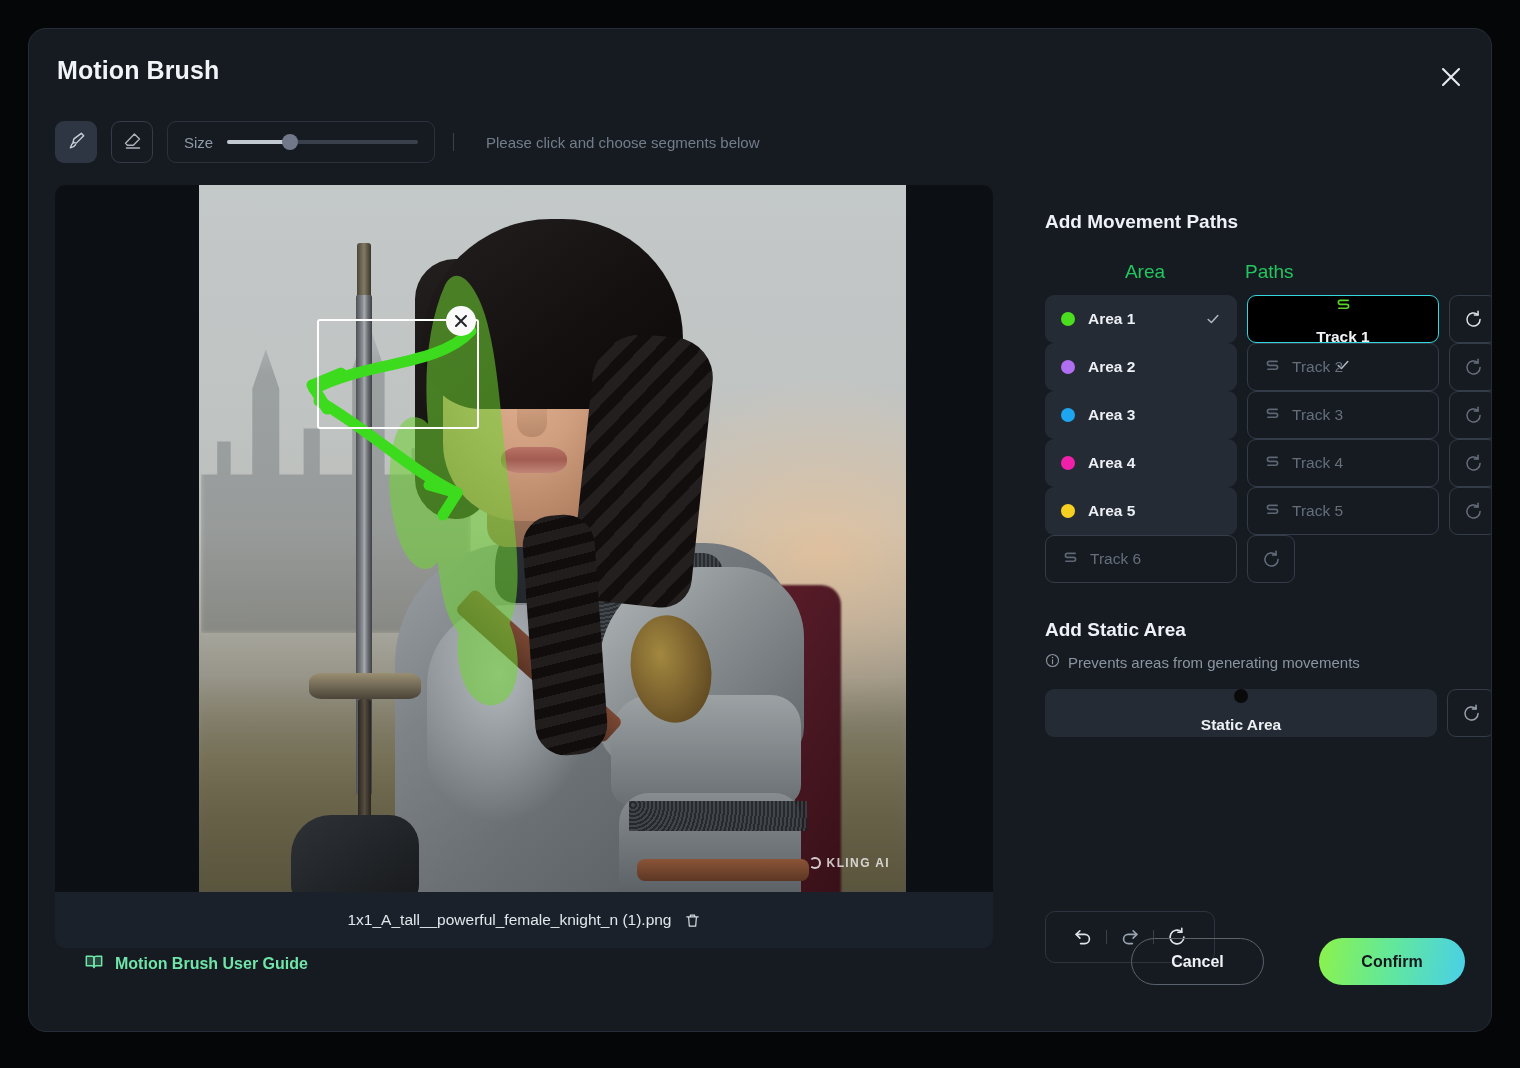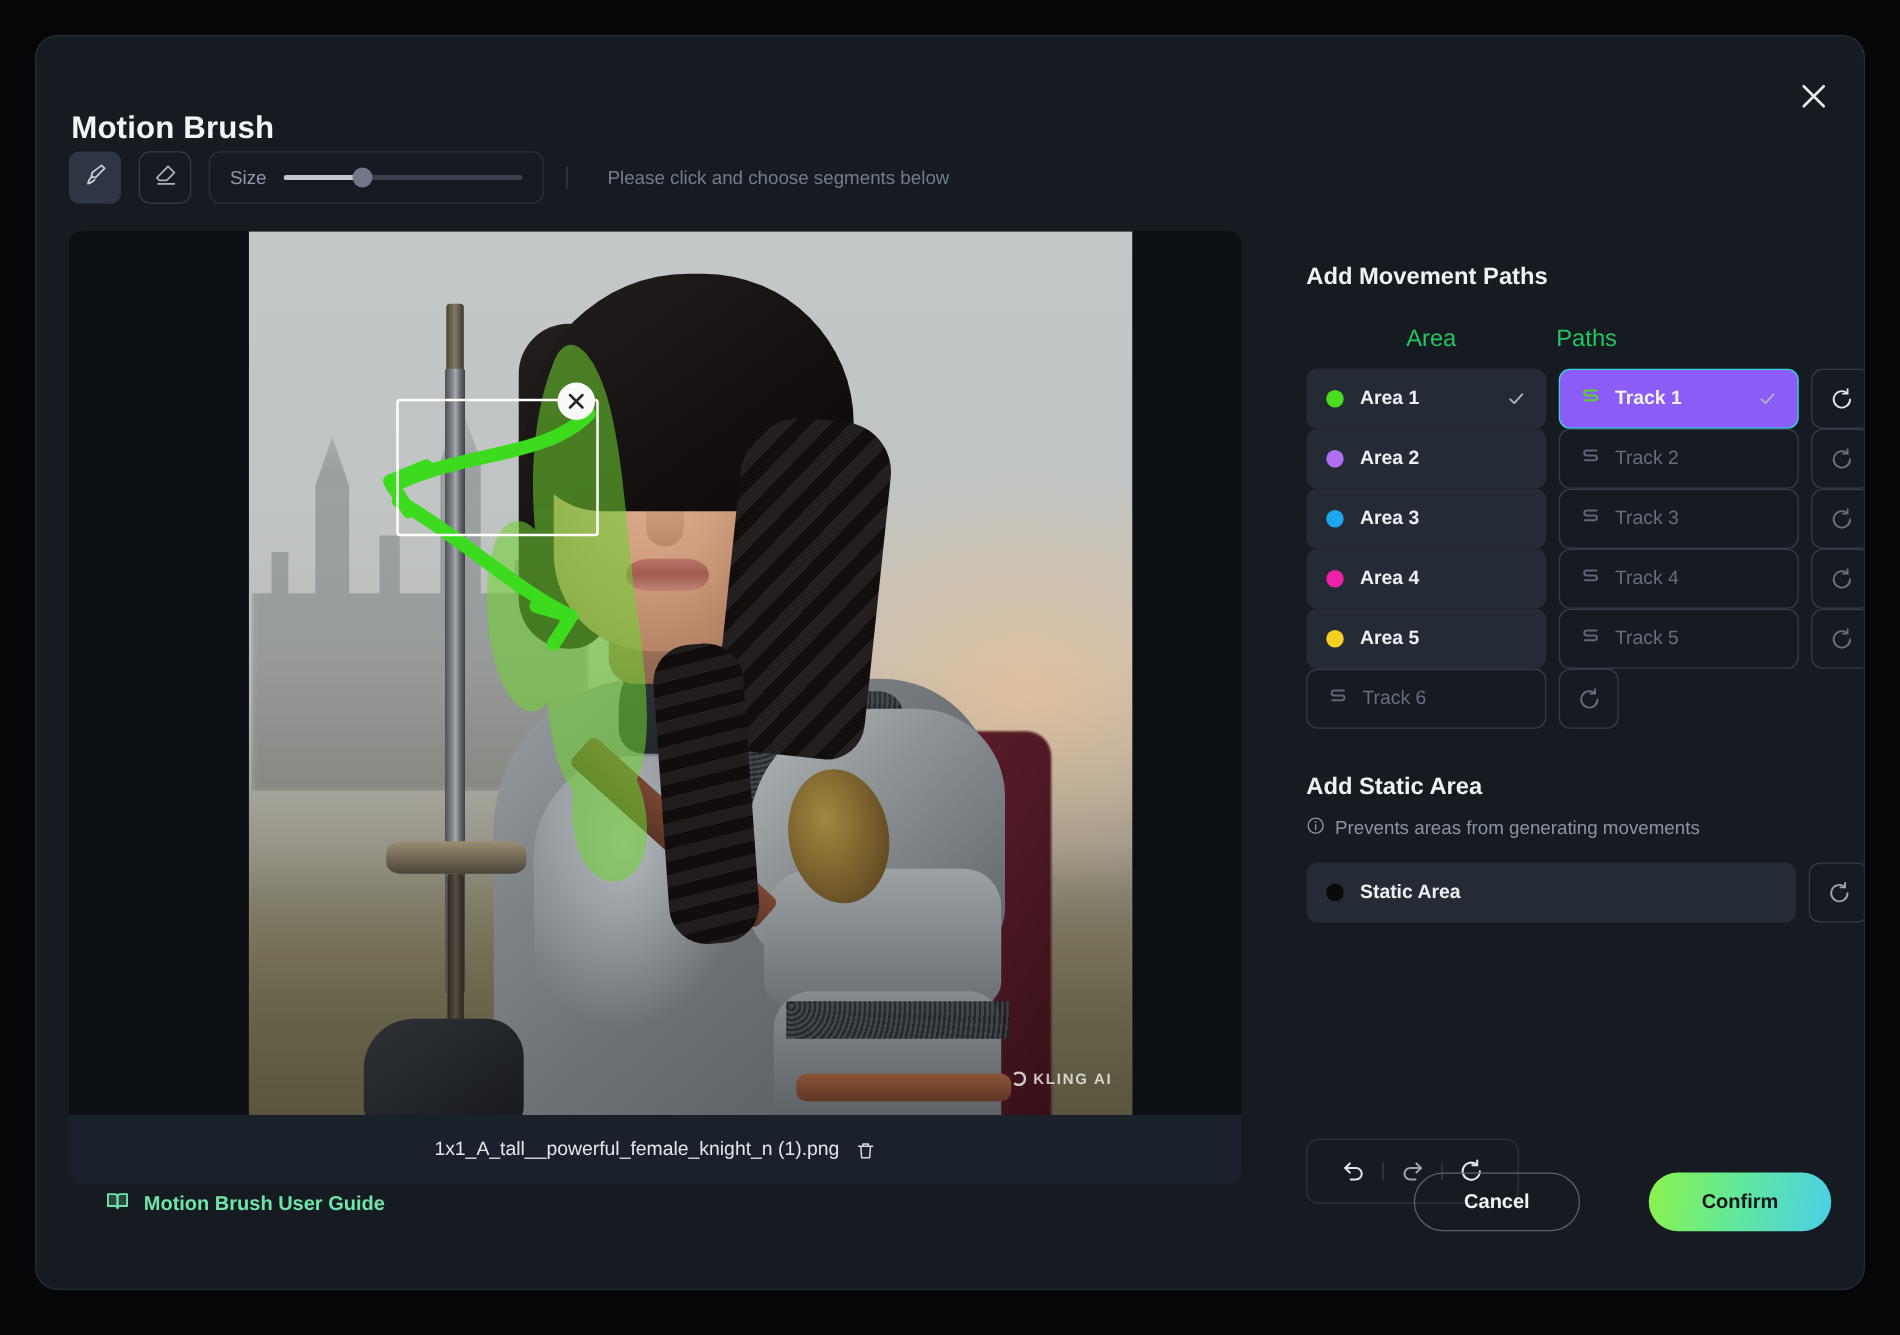--- a/index.html
+++ b/index.html
@@ -20,21 +20,20 @@
     border-radius: 18px;
     overflow: hidden;
   }
   .modal-inner { position: relative; width: 100%; height: 100%; }
 
   
   .modal-title {
     position: absolute; left: 28px; top: 27px;
     font-size: 25px; font-weight: bold; color: #f2f5f8;
     letter-spacing: .1px;
-    margin-top: 32px;
   }
   .close-btn {
     position: absolute; right: 22px; top: 30px;
     width: 36px; height: 36px; cursor: pointer;
     display: flex; align-items: center; justify-content: center;
   }
   .close-btn svg { display:block; }
 
   
   .toolbar {
@@ -353,41 +352,41 @@
   .dot { width: 14px; height: 14px; border-radius: 50%; flex: none; }
   .area-name { font-size: 15.5px; color: #eceff3; font-weight: bold; flex: 1; }
   .chk { width: 16px; height: 16px; flex: none; }
 
   .track-chip {
     width: 192px; height: 48px; border-radius: 9px;
     background: transparent; border: 1px solid #343c49; cursor: pointer;
     display: flex; align-items: center; padding: 0 16px; gap: 11px;
   }
   .track-chip.sel {
-    background: #8b5cf6; border: 1.5px solid #35d6de;
+    background: #000000; border: 1.5px solid #35d6de; flex-direction: column;
   }
   .track-name { font-size: 15.5px; color: #656e7a; flex: 1; }
   .track-chip.sel .track-name { color: #f1f4f7; font-weight: bold; }
 
   .reset-btn {
     width: 48px; height: 48px; border-radius: 9px;
     border: 1px solid #343c49; cursor: pointer;
     display: flex; align-items: center; justify-content: center;
   }
 
   .static-h { margin-top: 36px; font-size: 19px; font-weight: bold; color: #eef2f6; }
   .static-sub {
     margin-top: 12px; margin-bottom: 18px;
     display: flex; align-items: center; gap: 8px;
     font-size: 15px; color: #8b949f;
   }
   .static-chip {
     width: 392px; height: 48px; border-radius: 9px;
     background: #242b35; cursor: pointer;
-    display: flex; align-items: center; padding: 0 16px; gap: 13px;
+    display: flex; align-items: center; padding: 0 16px; gap: 13px; flex-direction: column;
   }
   .static-dot { width: 14px; height: 14px; border-radius: 50%; background: #0a0a0a; flex: none; }
   .static-name { font-size: 15.5px; color: #eceff3; font-weight: bold; }
 
   
   .hist {
     position: absolute; left: 1016px; top: 882px;
     width: 170px; height: 52px; border-radius: 10px;
     border: 1px solid #2d3440;
     display: flex; align-items: center; justify-content: center; gap: 0;

